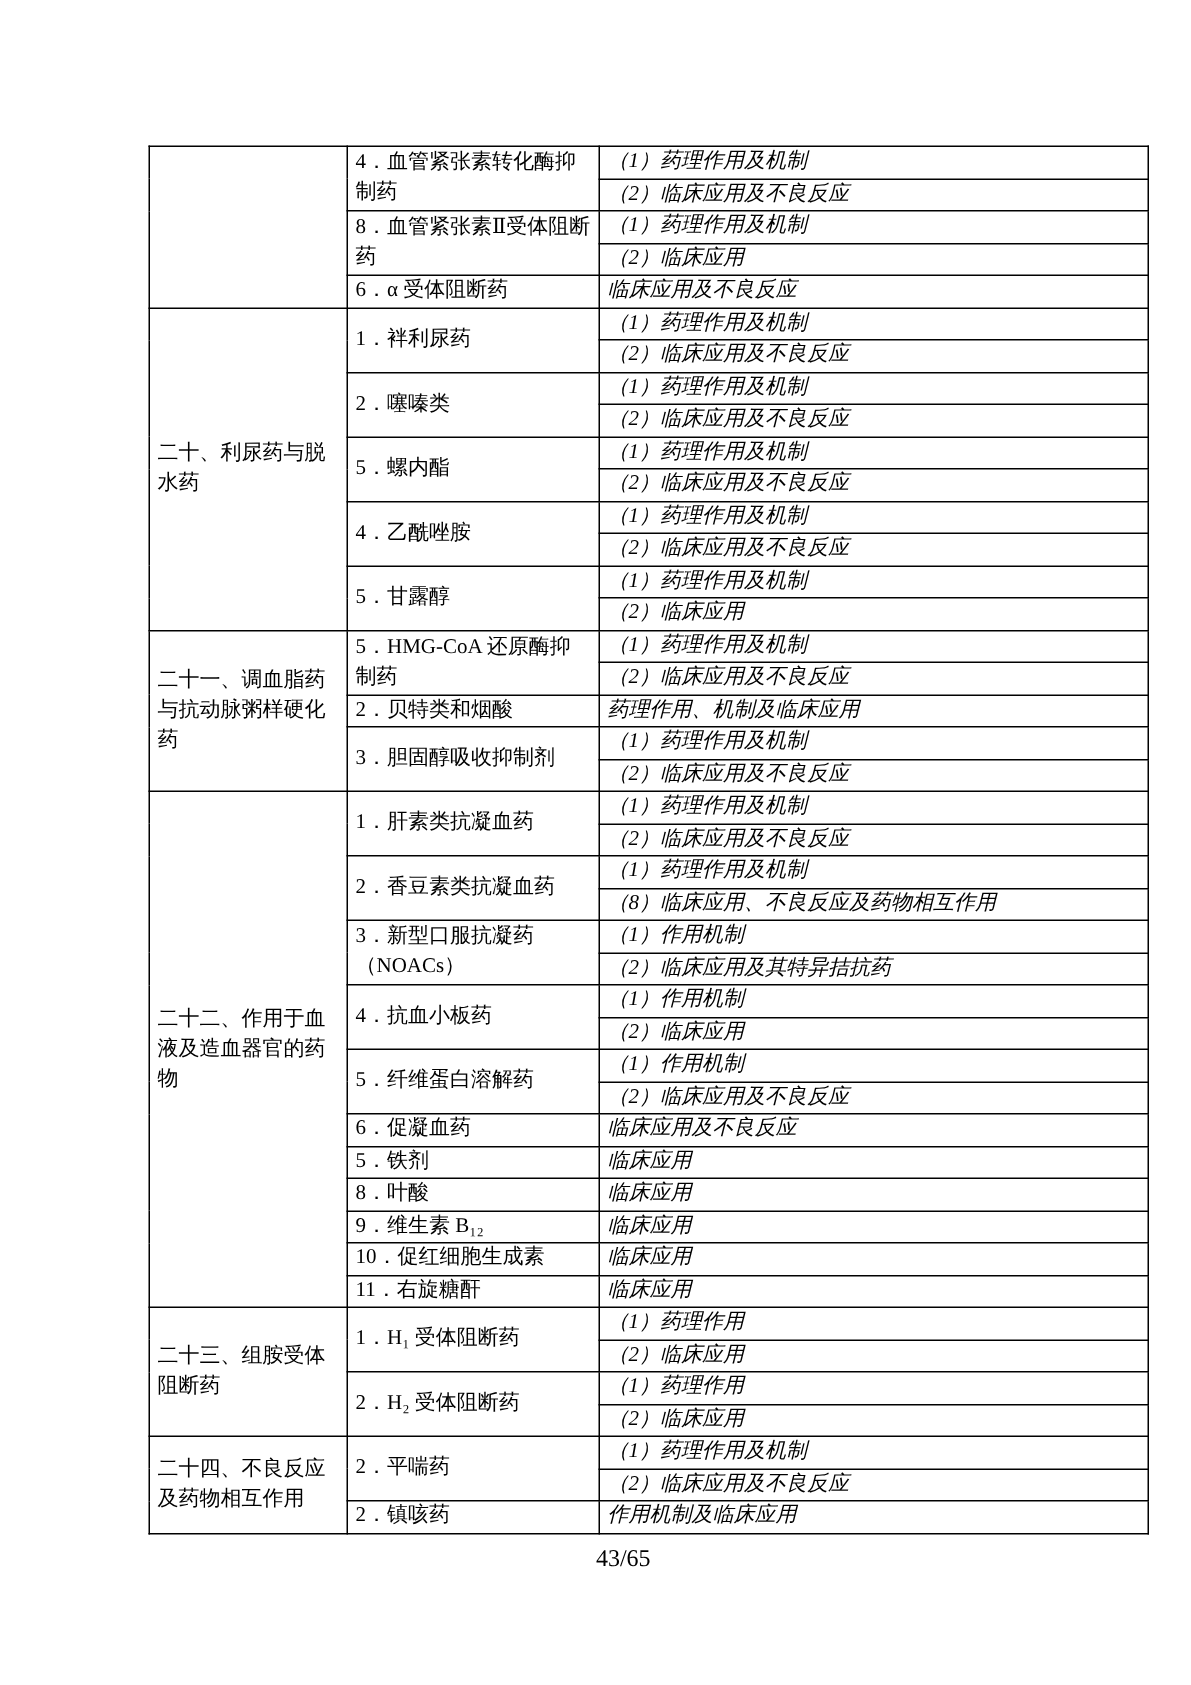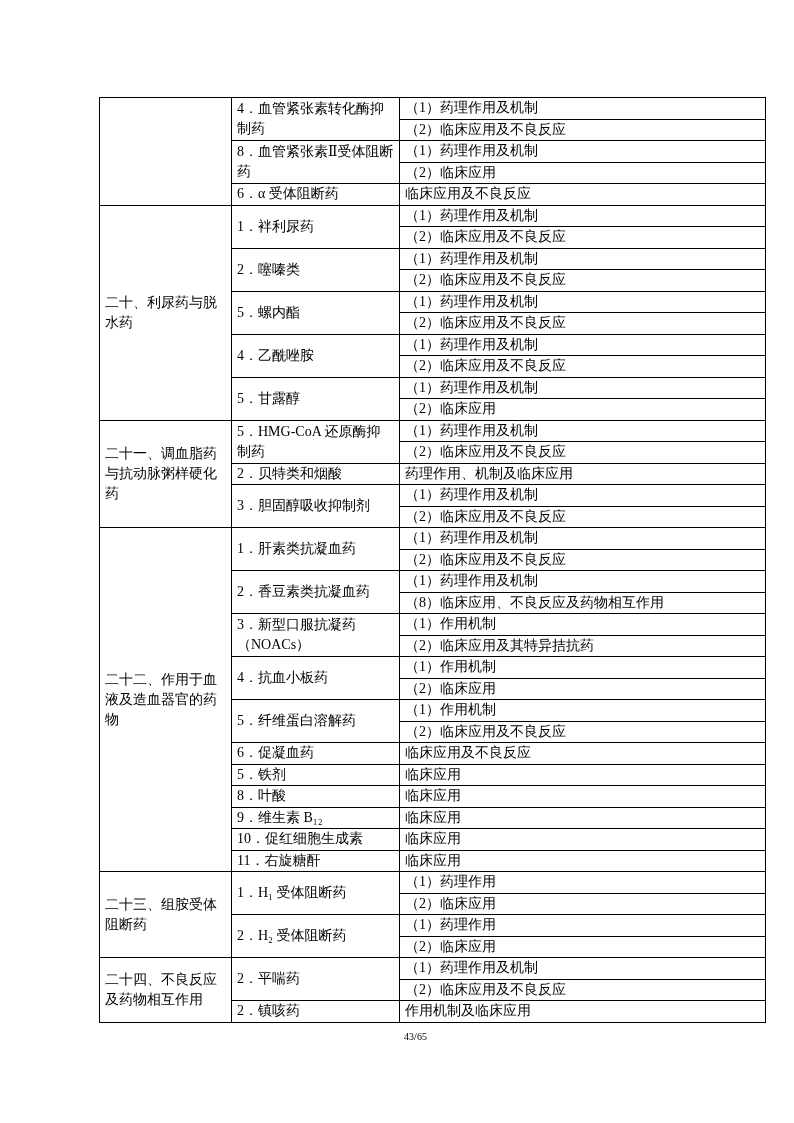--- a/index.html
+++ b/index.html
@@ -35,28 +35,28 @@
     border: 1px solid #000000;
     font-size: 14px;
     line-height: 20px;
     padding: 0 5px;
     vertical-align: middle;
     overflow: hidden;
     word-break: break-word;
   }
   td.cat-cell  { width: 121px; }
   td.item-cell { width: 157px; }
-  td.point-cell{ width: 355px; }
+  td.point-cell{ width: 355px; font-style: italic; }
   .footer {
     position: absolute;
     top: 1031px;
     left: 82px;
     width: 633px;
     text-align: center;
-    font-size: 10px;
+    font-size: 16px;
     color: #000000;
   }
 </style>
 </head>
 <body>
 
 <div class="sheet">
   <table class="syllabus">
     <tbody>
         <tr>

